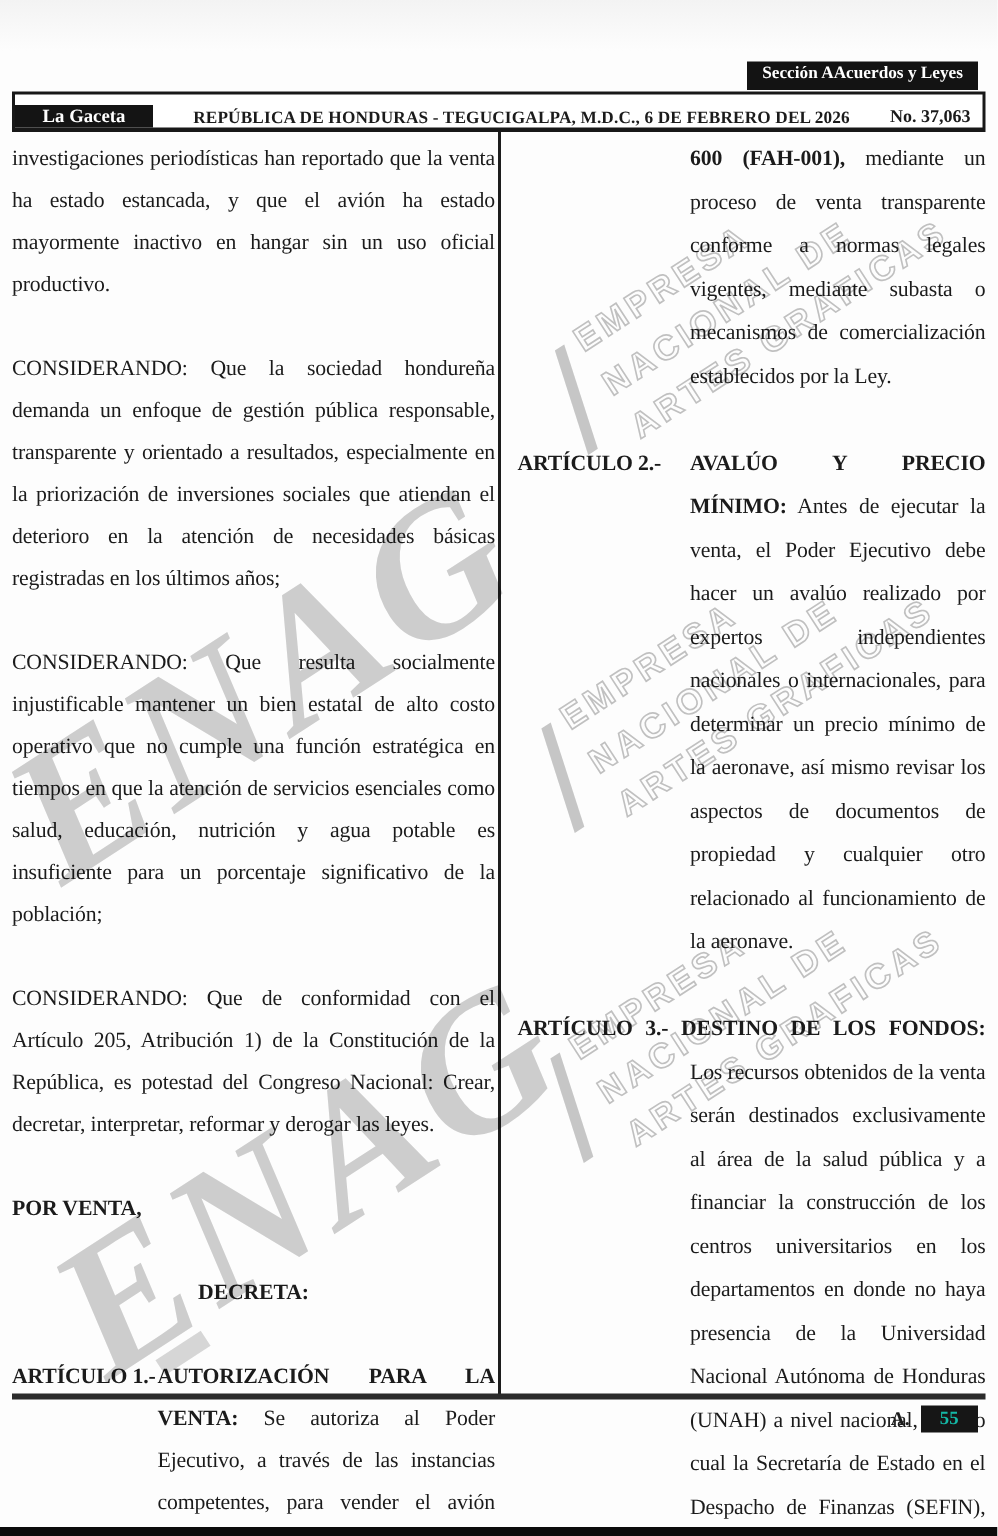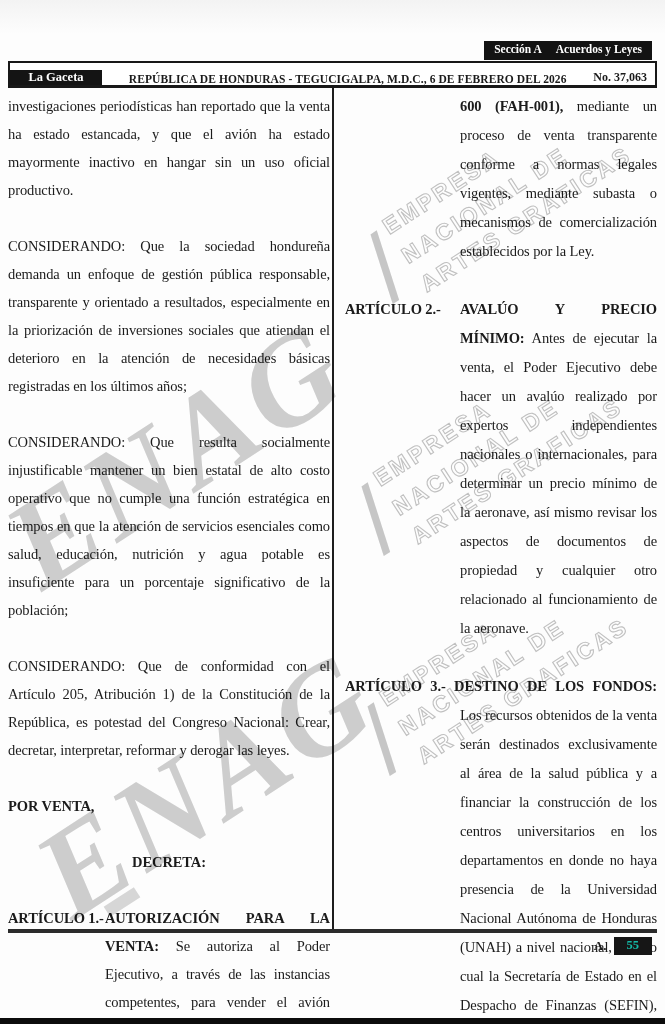--- a/index.html
+++ b/index.html
@@ -7,21 +7,21 @@
     width:665px;height:1024px;position:relative;overflow:hidden;
     background:linear-gradient(180deg,#f3f3f3 0px,#fdfdfd 34px,#fdfdfd 100%);
     font-family:"Liberation Serif","DejaVu Serif",serif;
     color:#1b1b1b;
   }
   .abs{position:absolute;}
   
   .section-badge{
     top:41px;right:13px;background:#131313;color:#fff;
     font-weight:bold;font-size:11.5px;padding:3px 10px 4px;line-height:1;
-    display:flex;gap:14px;white-space:nowrap;
+    display:flex;white-space:nowrap;
   }
   .masthead{
     top:61px;left:8px;right:8px;height:22px;
     border:2px solid #181818;border-bottom-width:3px;
     display:flex;align-items:flex-end;background:#fff;
   }
   .brand-box{
     background:#141414;color:#fff;font-weight:bold;font-size:12.5px;
     width:92px;display:flex;align-items:center;justify-content:center;flex:none;
   }

